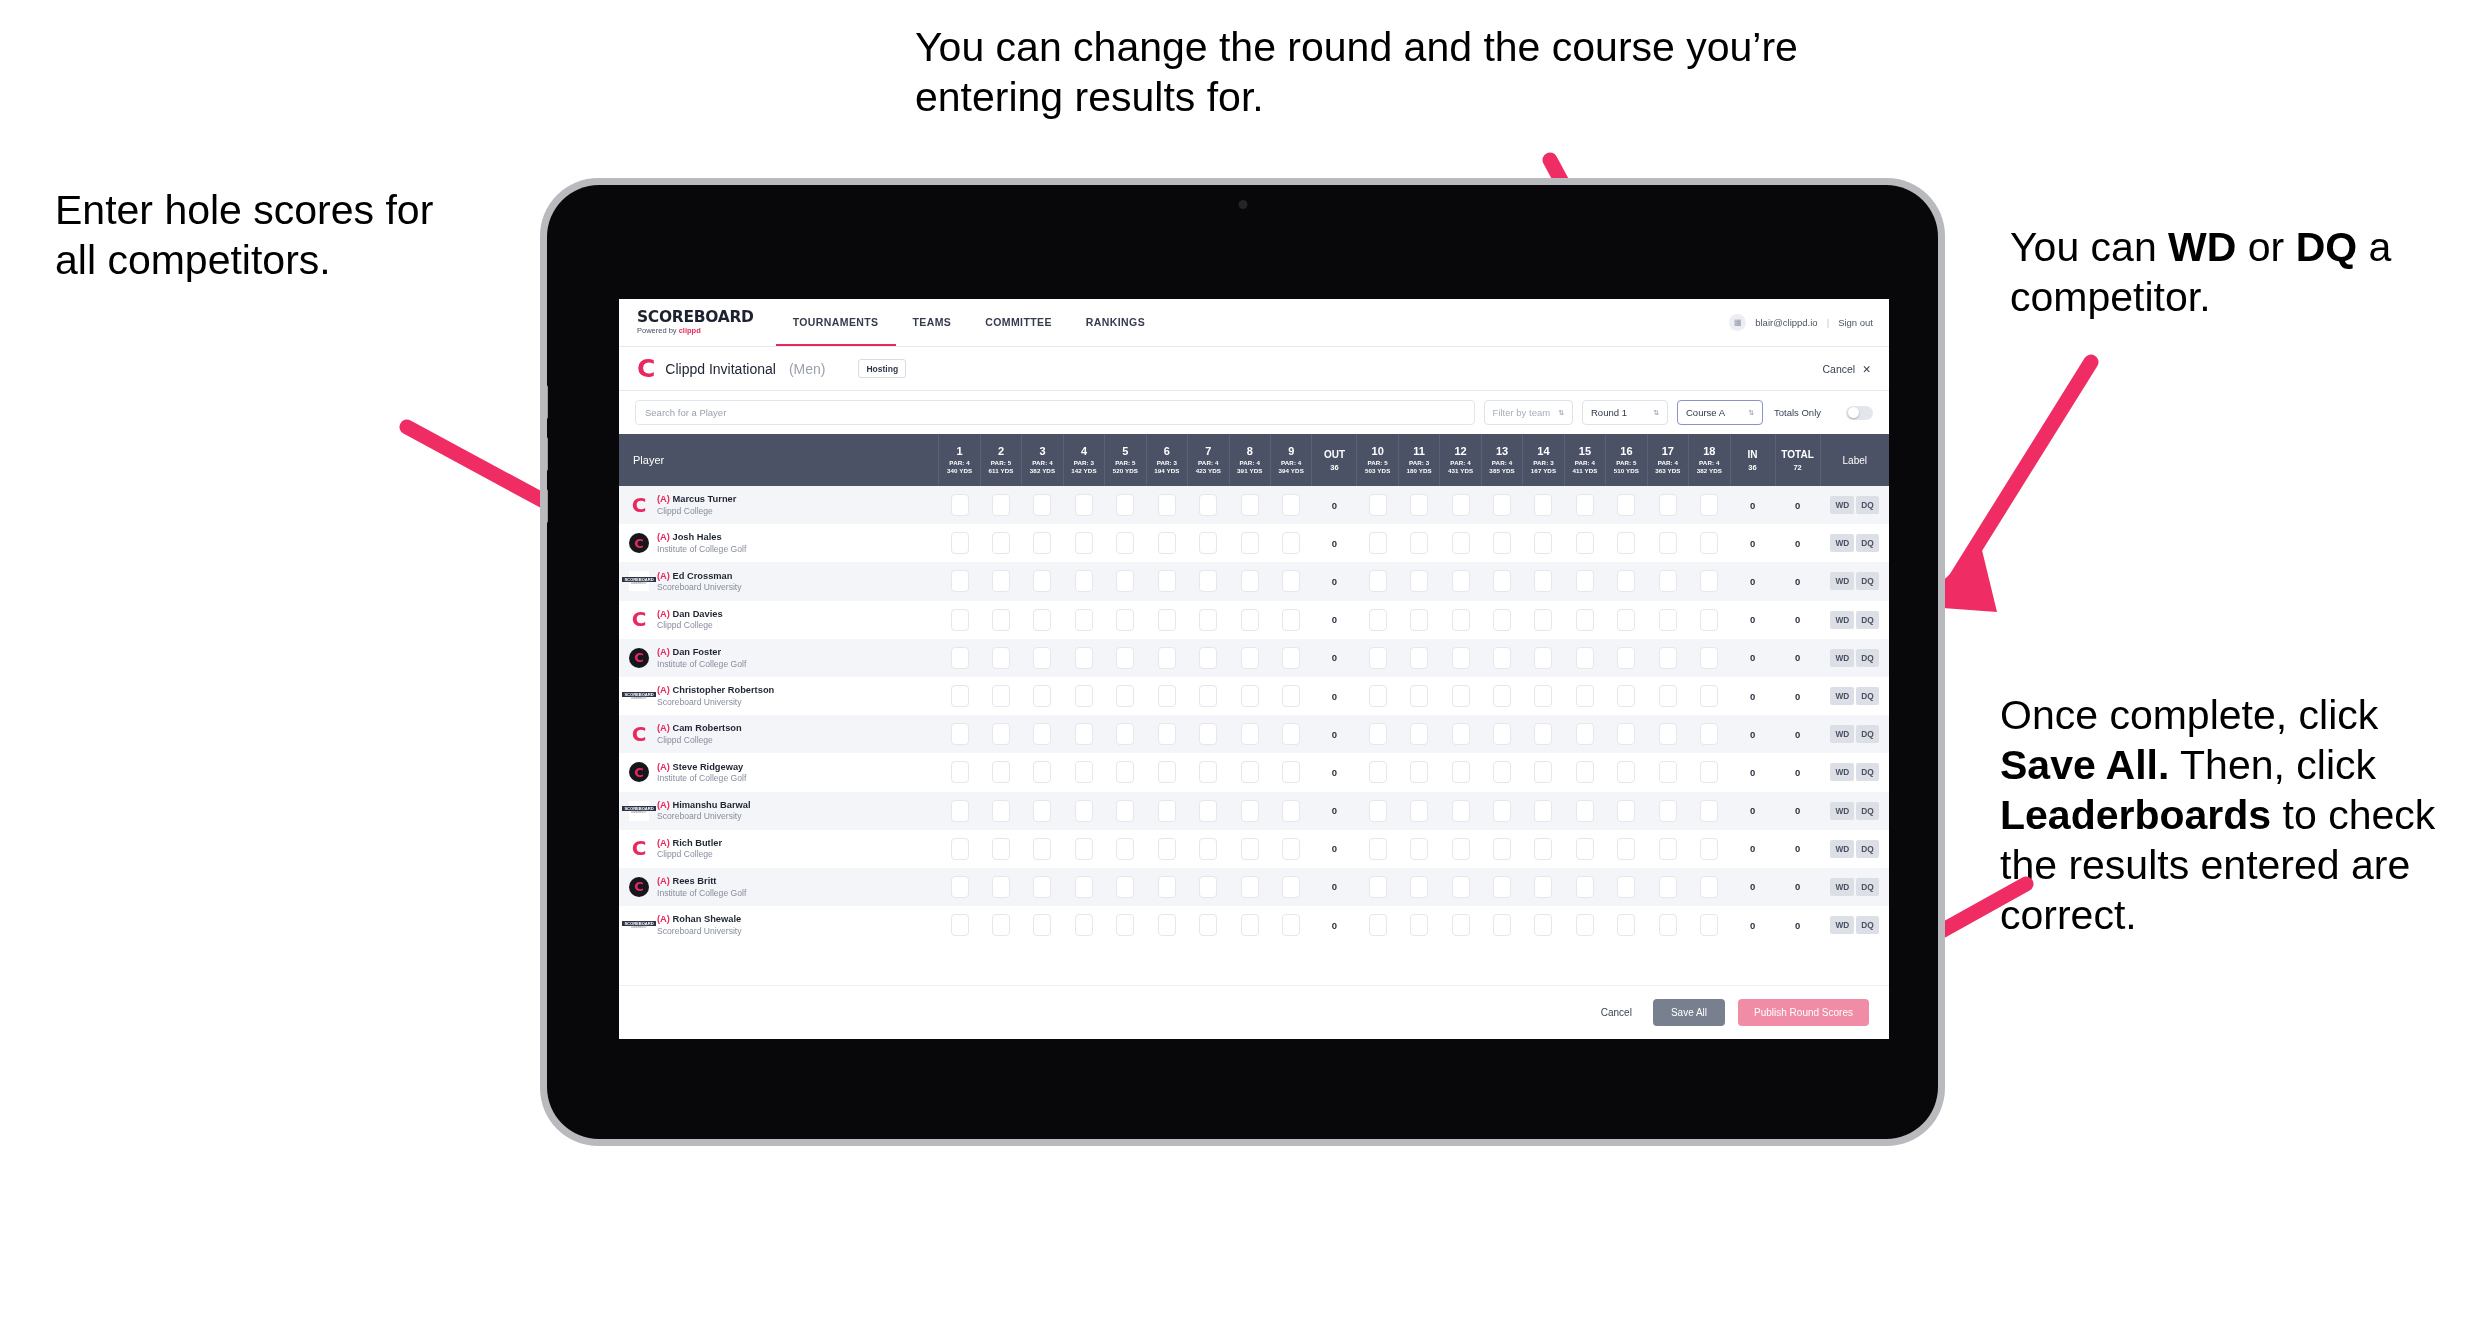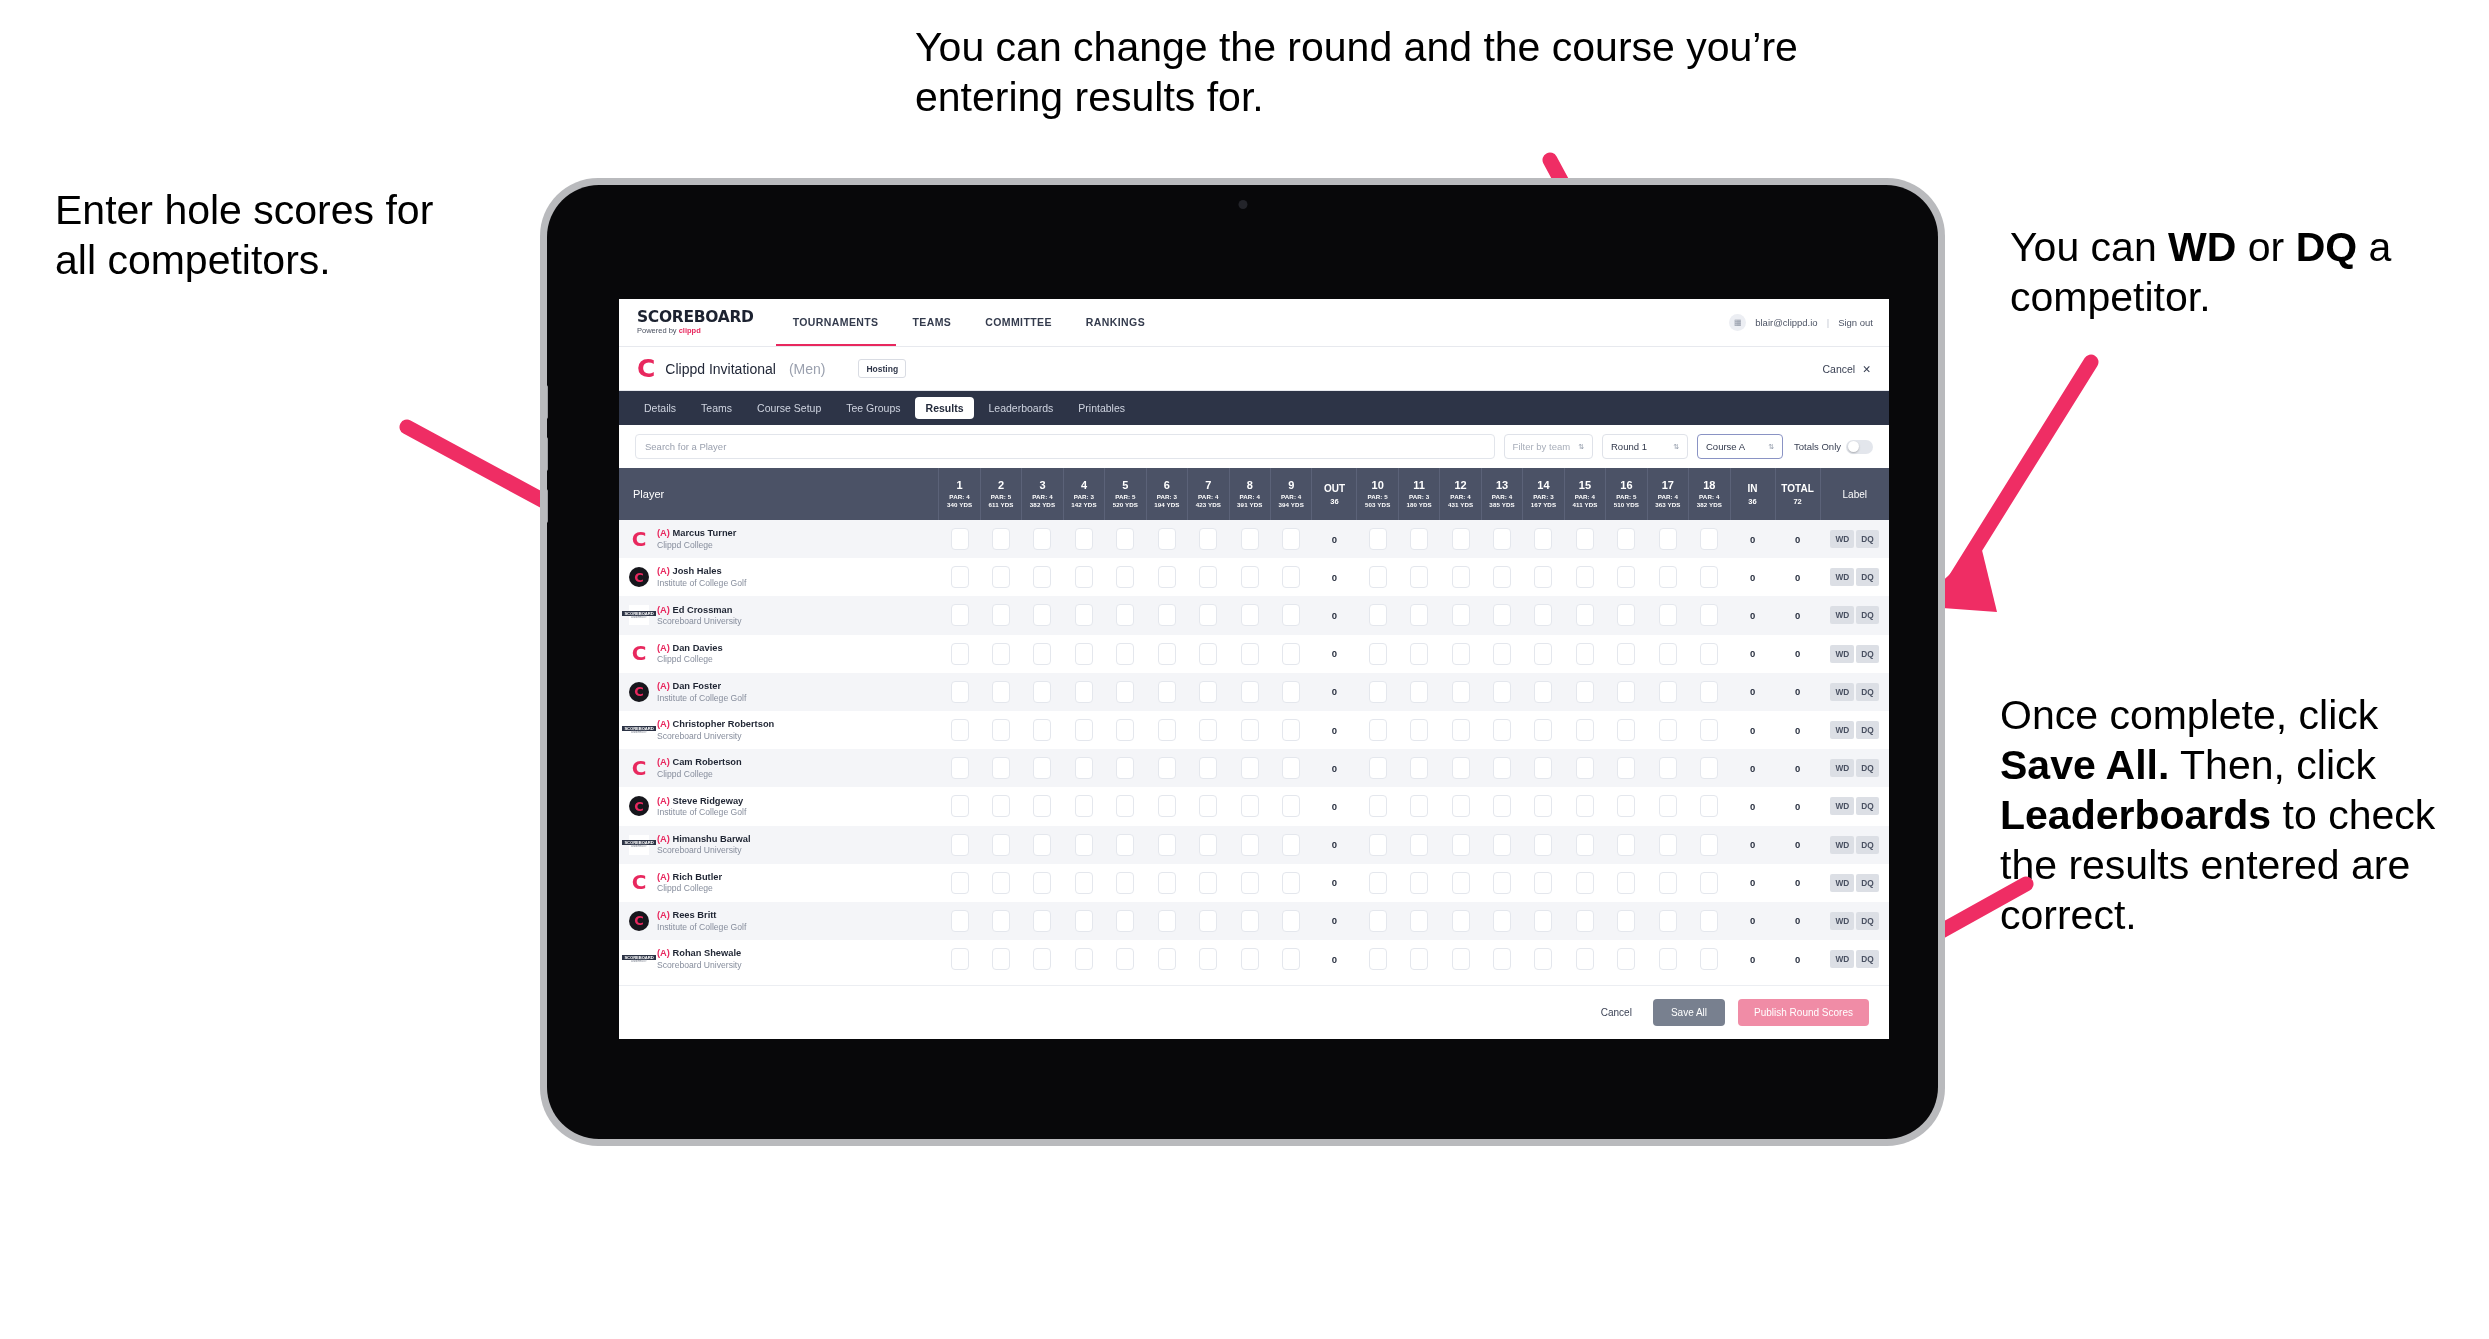--- a/index.html
+++ b/index.html
@@ -158,21 +158,21 @@
   .sel {
     height: 25px; min-width: 86px;
     border: 1px solid #dfe2e9; border-radius: 4px;
     background: #fff; padding: 0 8px;
     display: flex; align-items: center; justify-content: space-between;
     font-size: 9.5px; color: #30374a; gap: 8px; cursor: pointer;
   }
   .sel.muted { color: #a8aeba; }
   .sel.focused { border-color: #8a93c4; }
   .chev { font-size: 7px; color: #9099a8; line-height: 1; }
-  .toggle-wrap { display: flex; align-items: center; gap: 5px; padding-left: 2px; }
+  .toggle-wrap { display: flex; align-items: center; gap: 25px; padding-left: 2px; }
   .toggle-label { font-size: 9.5px; color: #3b4255; }
   .toggle {
     width: 27px; height: 14px; border-radius: 8px;
     background: #e3e6ec; position: relative; cursor: pointer;
   }
   .toggle .knob {
     position: absolute; left: 1.5px; top: 1.5px;
     width: 11px; height: 11px; border-radius: 50%;
     background: #fff; box-shadow: 0 1px 2px rgba(0,0,0,.25);
   }
@@ -337,29 +337,20 @@
           <div class="c-mark">C</div>
           <div class="t-name">Clippd Invitational</div>
           <div class="t-gender">(Men)</div>
           <div class="hosting-badge">Hosting</div>
           <div class="cancel-x">
             <span>Cancel</span>
             <span>✕</span>
           </div>
         </div>
 
-        <div class="secnav">
-          <div class="secnav-item">Details</div>
-          <div class="secnav-item">Teams</div>
-          <div class="secnav-item">Course Setup</div>
-          <div class="secnav-item">Tee Groups</div>
-          <div class="secnav-item active">Results</div>
-          <div class="secnav-item">Leaderboards</div>
-          <div class="secnav-item">Printables</div>
-        </div>
 
         <div class="filterbar">
           <div class="search-input">Search for a Player</div>
           <div class="sel muted">
             <span>Filter by team</span>
             <span class="chev">⇅</span>
           </div>
           <div class="sel">
             <span>Round 1</span>
             <span class="chev">⇅</span>

